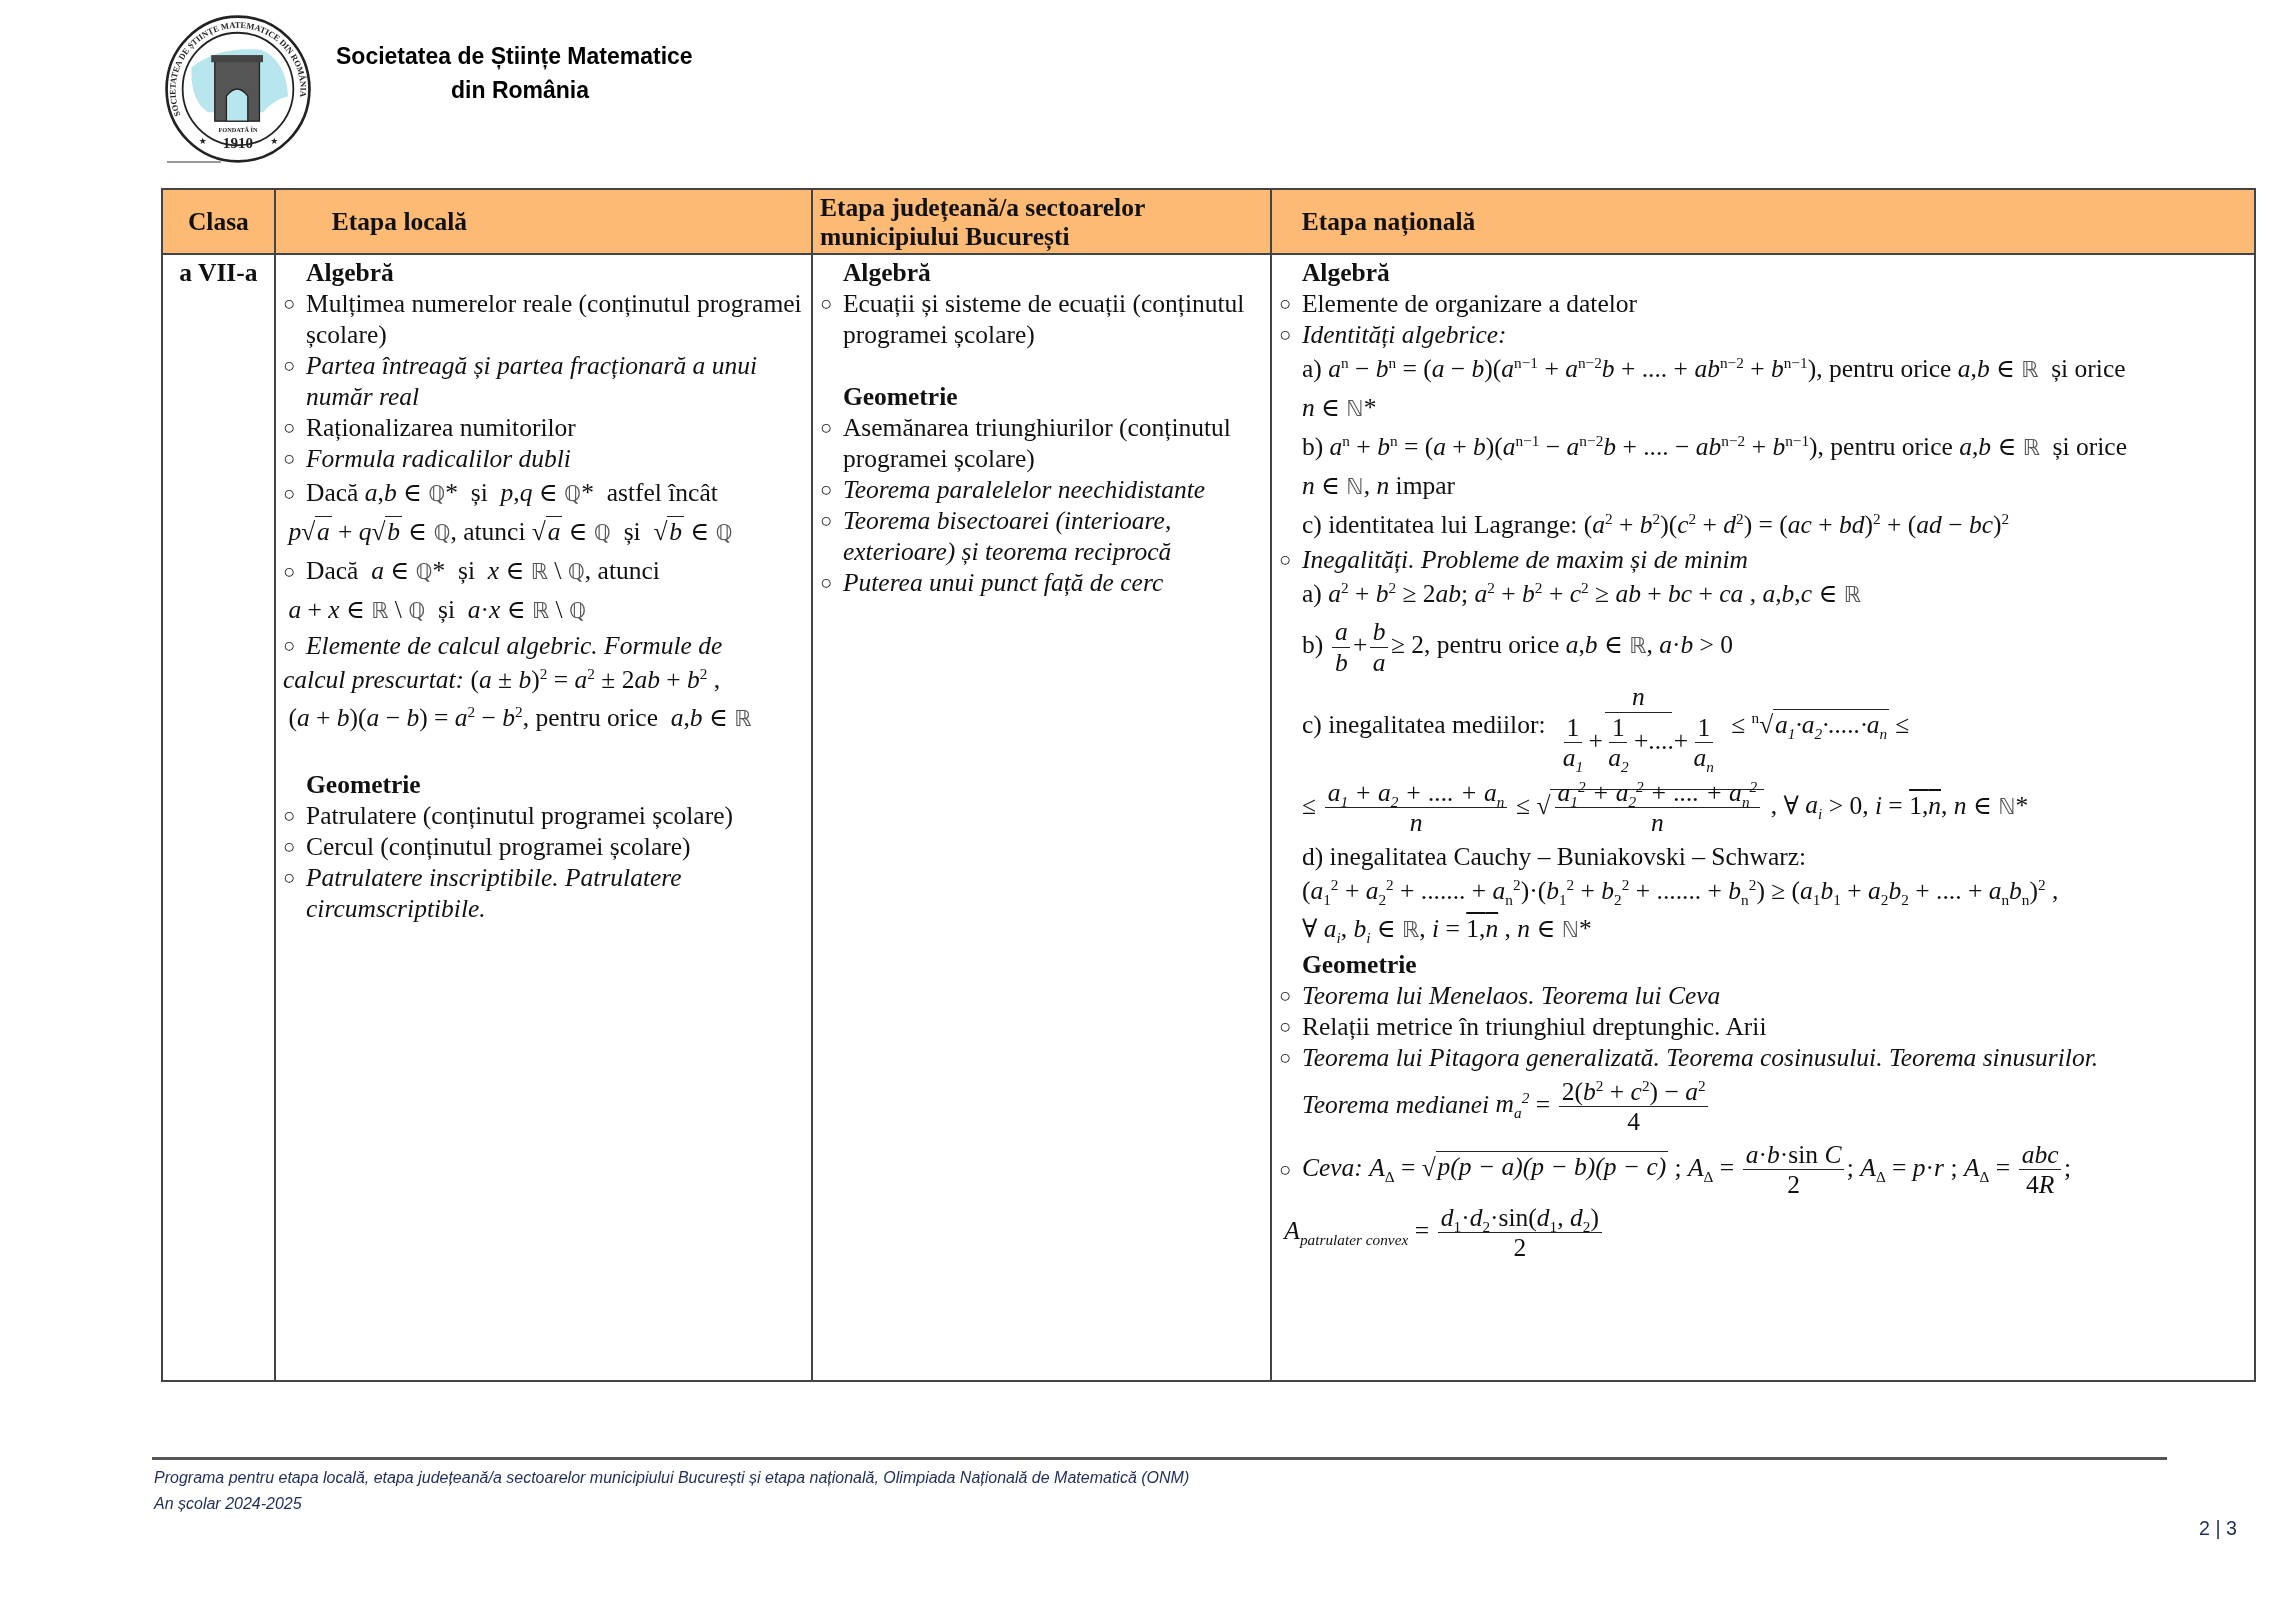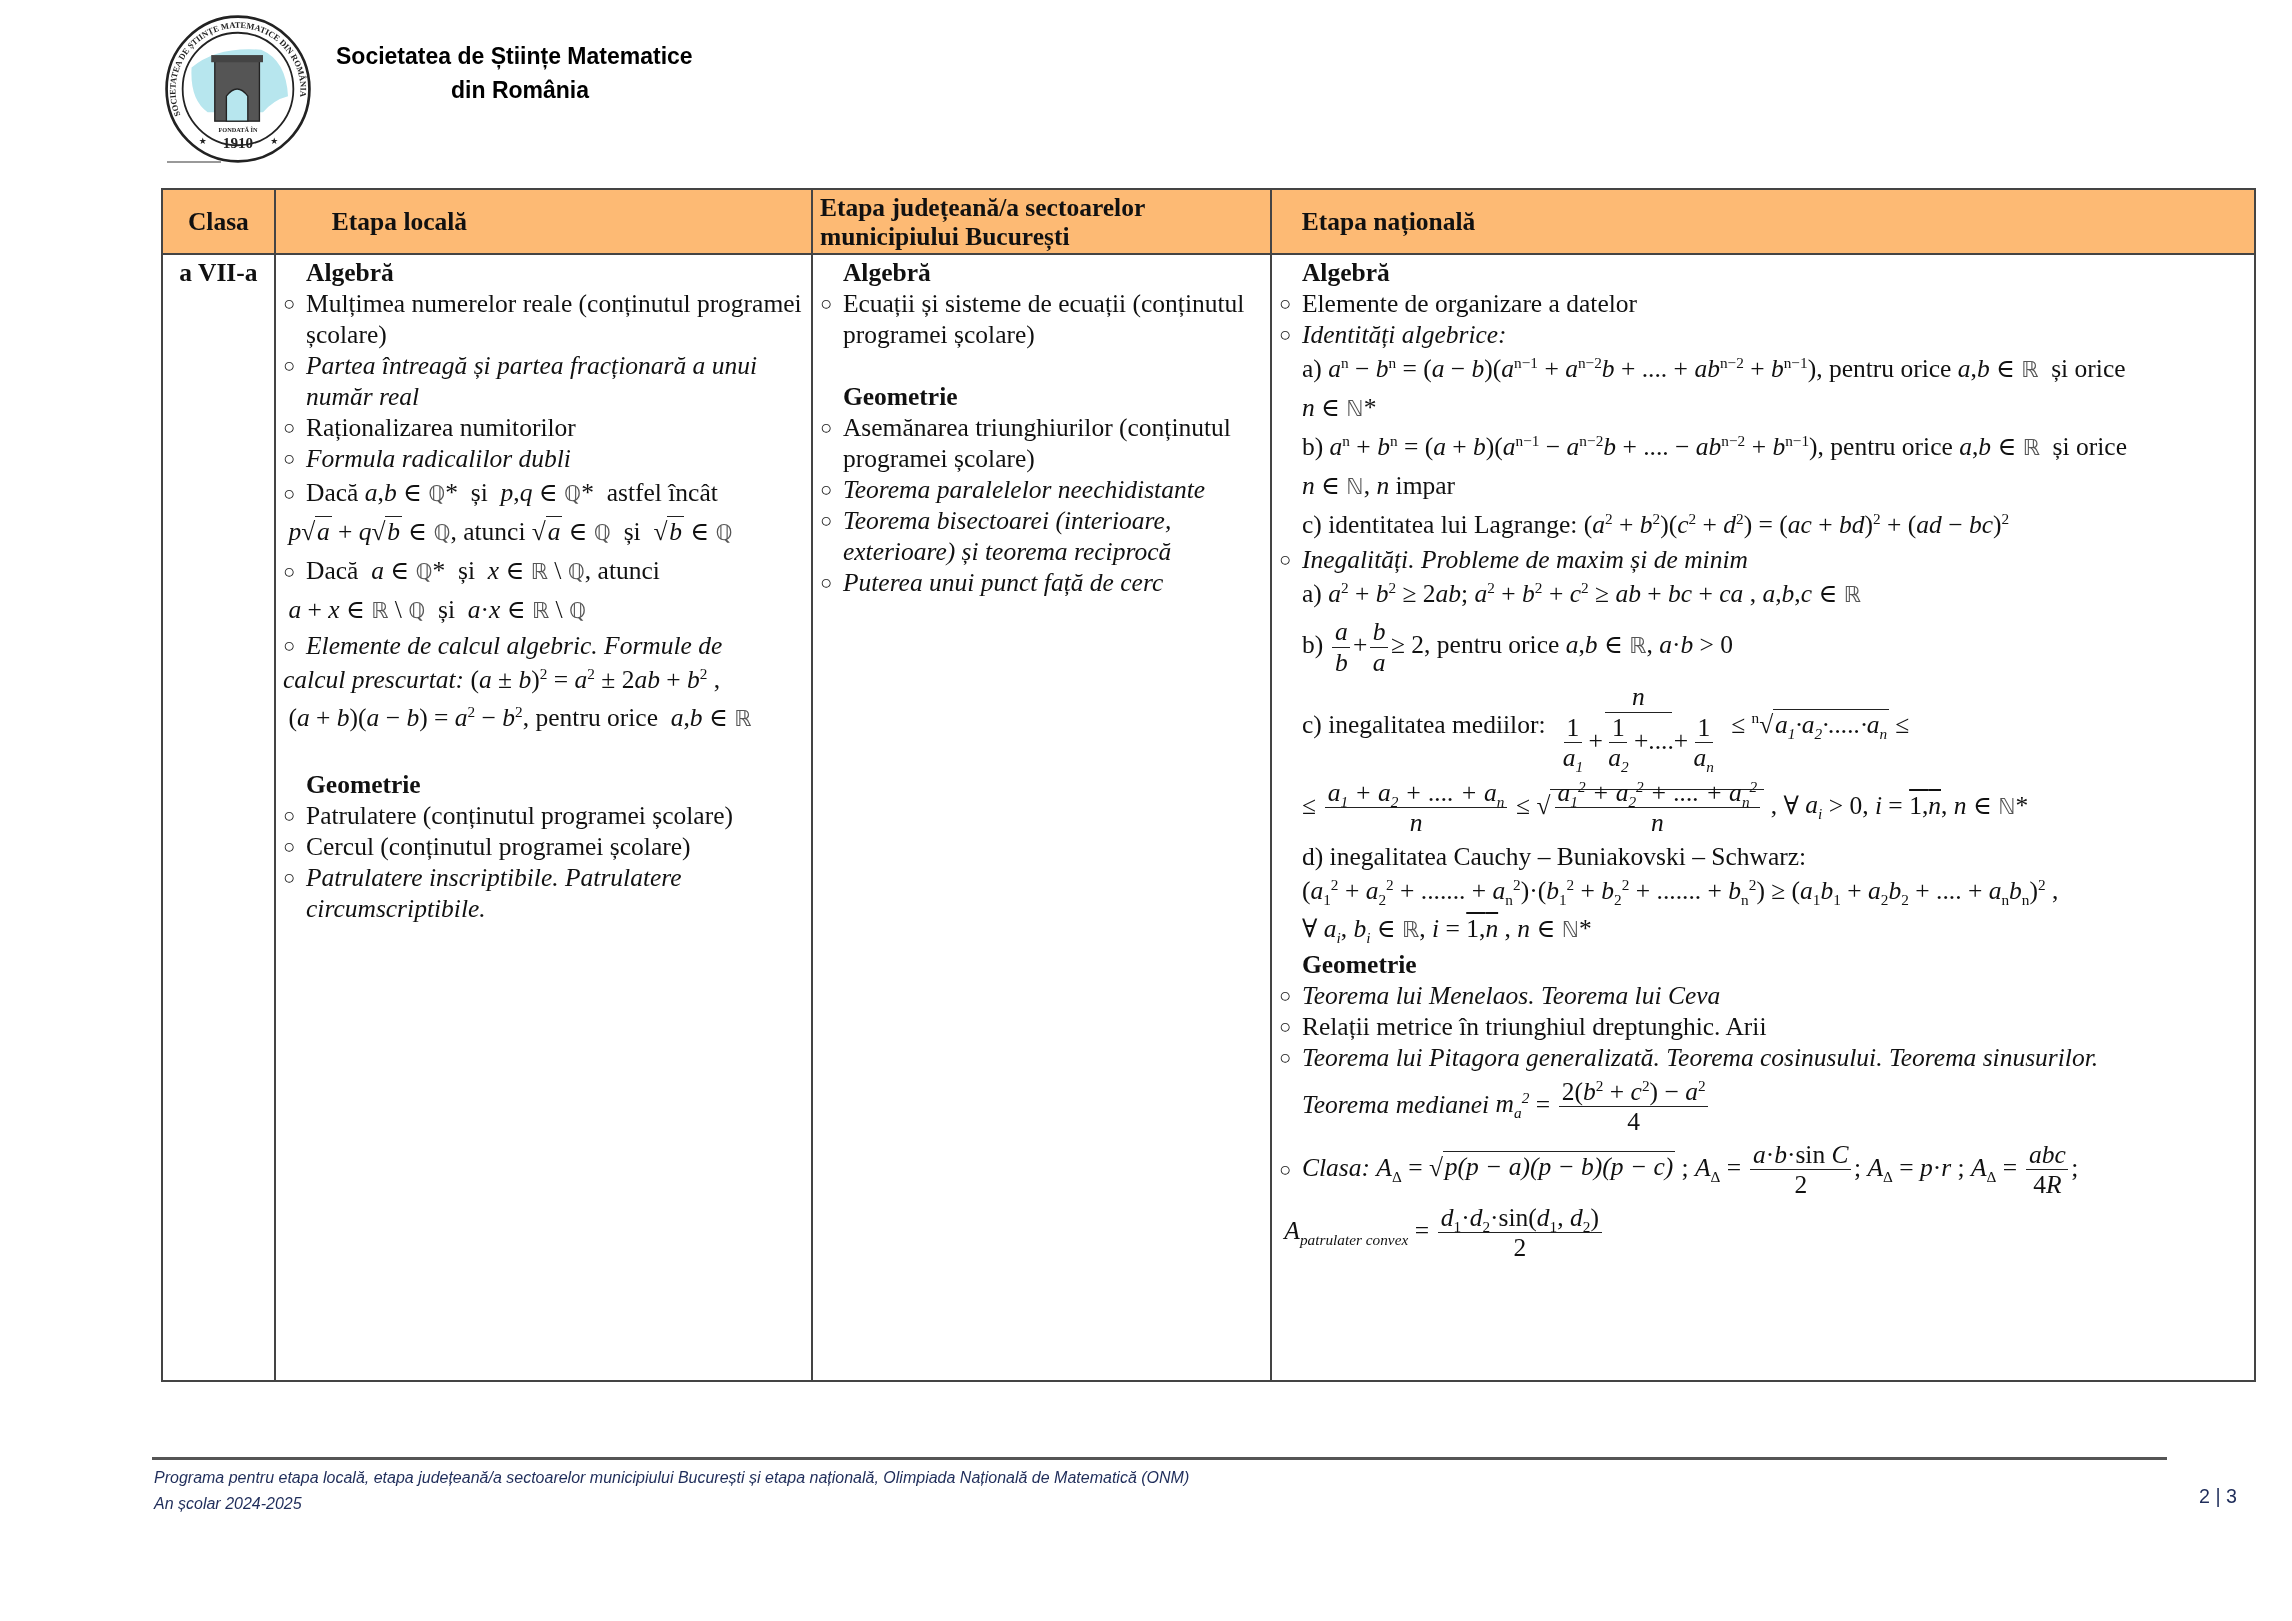--- a/index.html
+++ b/index.html
@@ -33,21 +33,21 @@
   .frac .n { border-bottom:1.8px solid #222; padding:0 2.7px; }
   .frac .d { padding:0 2.7px; }
   .sqrt { border-top:1.8px solid #222; padding:0 1.8px; }
   .ov { text-decoration:overline; }
   .formula-line { padding-left:23px; }
   .tall { line-height:38px; }
 
   .footer-rule { position:absolute; left:152px; top:1457px; width:2015px; height:2.7px; background:#555; }
   .footer { position:absolute; left:154px; top:1465px; color:#1f2d5a; font-style:italic;
             font-family:"Liberation Sans", "DejaVu Sans", sans-serif; font-size:16px; line-height:26px; }
-  .pagenum { position:absolute; right:56px; top:1485px; color:#1f2d5a;
+  .pagenum { position:absolute; right:56px; top:1517px; color:#1f2d5a;
              font-family:"Liberation Sans", "DejaVu Sans", sans-serif; font-size:19.7px; }
 </style>
 </head>
 <body>
 
 <svg class="logo" viewBox="0 0 168 168">
   <ellipse cx="84" cy="84" rx="80" ry="81" fill="#fff" stroke="#222" stroke-width="3"></ellipse>
   <ellipse cx="84" cy="84" rx="62" ry="63" fill="#fff" stroke="#222" stroke-width="2"></ellipse>
   <path d="M32 60 Q60 36 110 40 Q138 52 140 92 Q124 96 112 110 L50 110 Q30 96 32 60Z" fill="#b7e6ee"></path>
   <rect x="58" y="48" width="50" height="72" fill="#555" stroke="#222" stroke-width="1.5"></rect>
@@ -225,21 +225,21 @@
         <div class="item it">
               <span class="bul">○</span>
               <span>Teorema lui Pitagora generalizată. Teorema cosinusului. Teorema sinusurilor.</span>
             </div>
         <div class="formula-line" style="margin:3.6px 0;"><span class="it">Teorema medianei</span> <span class="m">m<sub>a</sub><sup>2</sup></span> = <span class="frac">
                 <span class="n">2(<span class="m">b</span><sup>2</sup> + <span class="m">c</span><sup>2</sup>) − <span class="m">a</span><sup>2</sup></span>
                 <span class="d">4</span>
               </span></div>
         <div class="item" style="align-items:center; margin:3.6px 0;">
               <span class="bul">○</span>
-              <span><span class="it">Clasa:</span> <span class="m">A</span><sub>Δ</sub> = √<span class="sqrt m">p(p − a)(p − b)(p − c)</span> ; <span class="m">A</span><sub>Δ</sub> = <span class="frac">
+              <span><span class="it">Ceva:</span> <span class="m">A</span><sub>Δ</sub> = √<span class="sqrt m">p(p − a)(p − b)(p − c)</span> ; <span class="m">A</span><sub>Δ</sub> = <span class="frac">
                   <span class="n"><span class="m">a</span>·<span class="m">b</span>·sin <span class="m">C</span></span>
                   <span class="d">2</span>
                 </span>; <span class="m">A</span><sub>Δ</sub> = <span class="m">p</span>·<span class="m">r</span> ; <span class="m">A</span><sub>Δ</sub> = <span class="frac">
                   <span class="n m">abc</span>
                   <span class="d">4<span class="m">R</span></span>
                 </span>;</span>
             </div>
         <div style="padding-left:5.4px; margin-top:3.6px;"><span class="m">A</span><sub class="m">patrulater convex</sub> = <span class="frac">
                 <span class="n"><span class="m">d</span><sub>1</sub>·<span class="m">d</span><sub>2</sub>·sin(<span class="m">d</span><sub>1</sub>, <span class="m">d</span><sub>2</sub>)</span>
                 <span class="d">2</span>

